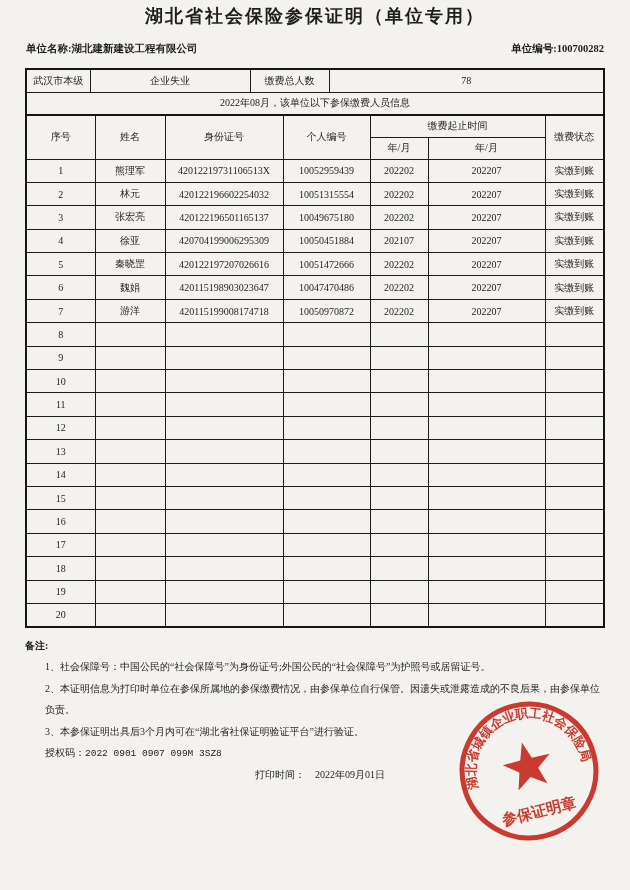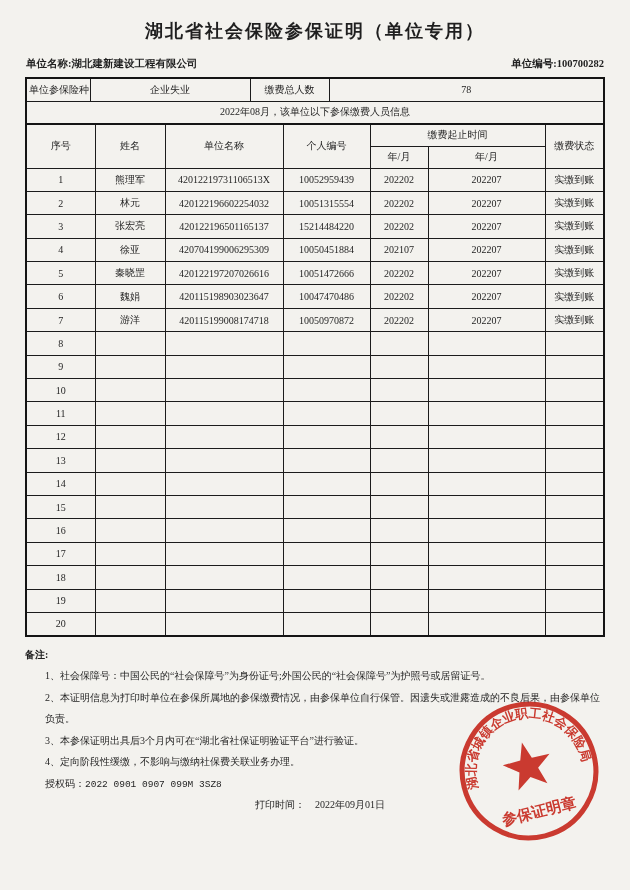--- a/index.html
+++ b/index.html
@@ -5,29 +5,29 @@
   * { margin:0; padding:0; box-sizing:border-box; }
   html,body { width:630px; }
   body {
     width:630px; height:890px;
     background:#f3f2ee;
     font-family:"Liberation Serif","DejaVu Serif",serif;
     color:#1f1f1f;
     position:relative;
     overflow:hidden;
   }
-  .page { width:580px; margin:0 auto; padding-top:19px; position:relative; }
+  .page { width:580px; margin:0 auto; padding-top:4px; position:relative; }
 
   .doc-title {
     text-align:center; font-size:18px; font-weight:bold;
     letter-spacing:2px; margin-bottom:14px;
   }
   .unit-row {
     display:flex; justify-content:space-between;
-    font-size:10.5px; font-weight:600; margin-bottom:6px; padding:0 1px;
+    font-size:10.5px; font-weight:600; margin-bottom:12px; padding:0 1px;
   }
 
   table { border-collapse:collapse; width:578px; table-layout:fixed; }
   td, th {
     border:1.5px solid #1c1c1c;
     font-size:10px; font-weight:normal; text-align:center;
     padding:1px 2px; overflow:hidden; white-space:nowrap;
   }
   table { border:2px solid #141414; }
 
@@ -73,21 +73,21 @@
     <colgroup>
       <col style="width:64px">
         <col style="width:160px">
         <col style="width:79px">
       <col style="width:61px">
         <col style="width:104px">
         <col style="width:110px">
     </colgroup>
     <tbody>
         <tr>
-      <td>单位参保险种</td>
+      <td>武汉市本级</td>
       <td>企业失业</td>
       <td>缴费总人数</td>
       <td colspan="3">78</td>
     </tr>
     <tr>
       <td colspan="6">
         <span class="u">2022</span><span>年</span><span class="u">08</span><span>月，该单位以下参保缴费人员信息</span>
       </td>
     </tr>
   </tbody>
@@ -100,21 +100,21 @@
         <col style="width:118px">
       <col style="width:87px">
         <col style="width:58px">
         <col style="width:117px">
         <col style="width:59px">
     </colgroup>
     <thead>
       <tr>
         <th rowspan="2">序号</th>
         <th rowspan="2">姓名</th>
-        <th rowspan="2">单位名称</th>
+        <th rowspan="2">身份证号</th>
         <th rowspan="2">个人编号</th>
         <th colspan="2">缴费起止时间</th>
         <th rowspan="2">缴费状态</th>
       </tr>
       <tr>
         <th>年/月</th>
         <th>年/月</th>
       </tr>
     </thead>
     <tbody>
@@ -133,21 +133,21 @@
           <td>420122196602254032</td>
           <td>10051315554</td>
           <td>202202</td>
           <td>202207</td>
           <td>实缴到账</td>
         </tr>
         <tr>
           <td>3</td>
           <td>张宏亮</td>
           <td>420122196501165137</td>
-          <td>15214484220</td>
+          <td>10049675180</td>
           <td>202202</td>
           <td>202207</td>
           <td>实缴到账</td>
         </tr>
         <tr>
           <td>4</td>
           <td>徐亚</td>
           <td>420704199006295309</td>
           <td>10050451884</td>
           <td>202107</td>
@@ -299,21 +299,20 @@
           <td></td>
         </tr>
       </tbody>
   </table>
 
   <div class="notes">
     <div class="note-label">备注:</div>
     <div class="note-item">1、社会保障号：中国公民的“社会保障号”为身份证号;外国公民的“社会保障号”为护照号或居留证号。</div>
     <div class="note-item">2、本证明信息为打印时单位在参保所属地的参保缴费情况，由参保单位自行保管。因遗失或泄露造成的不良后果，由参保单位负责。</div>
     <div class="note-item">3、本参保证明出具后3个月内可在“湖北省社保证明验证平台”进行验证。</div>
-    <div class="note-item">4、定向阶段性缓缴，不影响与缴纳社保费关联业务办理。</div>
     <div class="note-item">
       <span>授权码：</span><span class="mono">2022 0901 0907 099M 3SZ8</span>
     </div>
   </div>
 
   <div class="print-row">
     <span>打印时间：</span><span>2022年09月01日</span>
   </div>
 
 </div>

